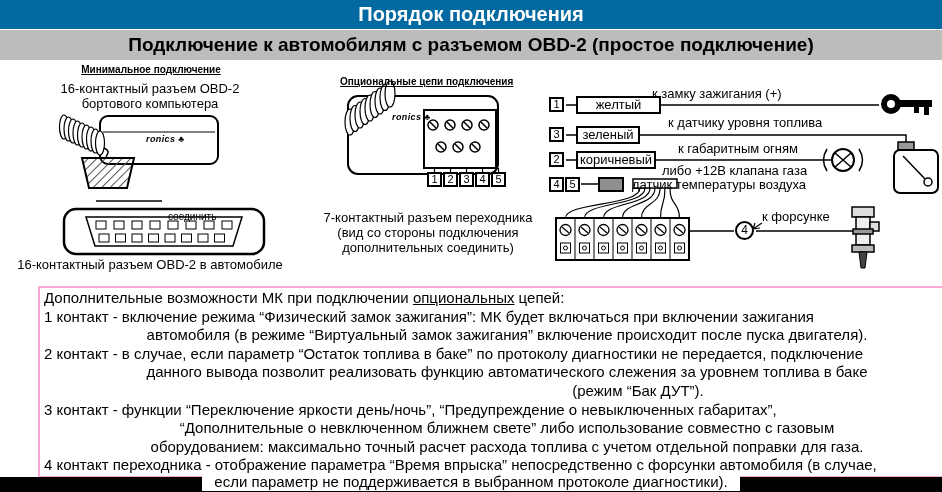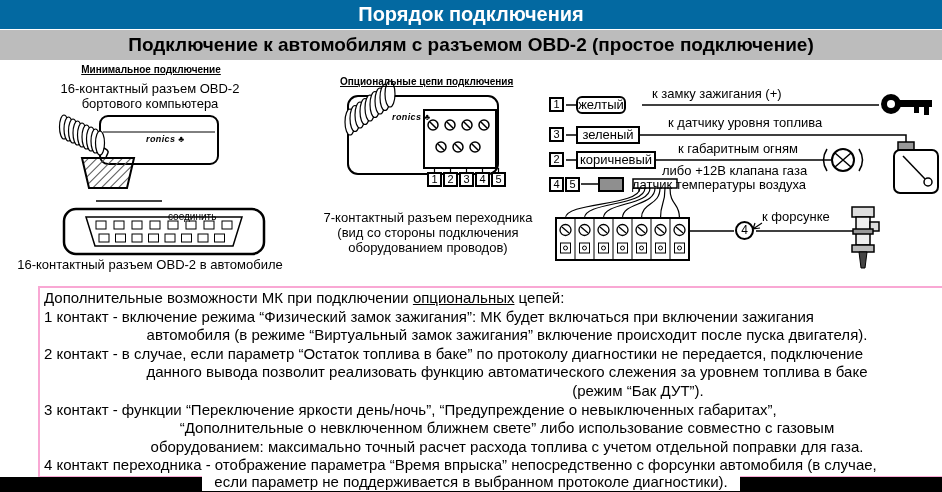--- a/index.html
+++ b/index.html
@@ -261,24 +261,24 @@
 
   <div class="t hd" style="left:340px; top:76px;">Опциональные цепи подключения</div>
   <div class="t brand" style="left:392px; top:112px;"><span>ronics</span> <span>♣</span></div>
   <div class="pin-box" style="left:427px; top:172px;">1</div>
   <div class="pin-box" style="left:443px; top:172px;">2</div>
   <div class="pin-box" style="left:459px; top:172px;">3</div>
   <div class="pin-box" style="left:475px; top:172px;">4</div>
   <div class="pin-box" style="left:491px; top:172px;">5</div>
   <div class="t cap ctr" style="left:323px; top:210px; width:210px;">7-контактный разъем переходника</div>
   <div class="t cap ctr" style="left:323px; top:225px; width:210px;">(вид со стороны подключения</div>
-  <div class="t cap ctr" style="left:323px; top:240px; width:210px;">оборудованием проводов)</div>
+  <div class="t cap ctr" style="left:323px; top:240px; width:210px;">дополнительных соединить)</div>
 
   <div class="pin-box" style="left:549px; top:97px;">1</div>
-  <div class="color-box" style="left:576px; top:96px; width:50px;border-radius:6px;">желтый</div>
+  <div class="color-box" style="left:576px; top:96px; width:85px;">желтый</div>
   <div class="t cap" style="left:652px; top:86px;">к замку зажигания (+)</div>
 
   <div class="pin-box" style="left:549px; top:127px;">3</div>
   <div class="color-box" style="left:576px; top:126px; width:64px;">зеленый</div>
   <div class="t cap" style="left:668px; top:115px;">к датчику уровня топлива</div>
 
   <div class="pin-box" style="left:549px; top:152px;">2</div>
   <div class="color-box" style="left:576px; top:151px; width:80px;">коричневый</div>
   <div class="t cap" style="left:678px; top:141px;">к габаритным огням</div>
   <div class="t cap" style="left:662px; top:163px;">либо +12В клапана газа</div>

